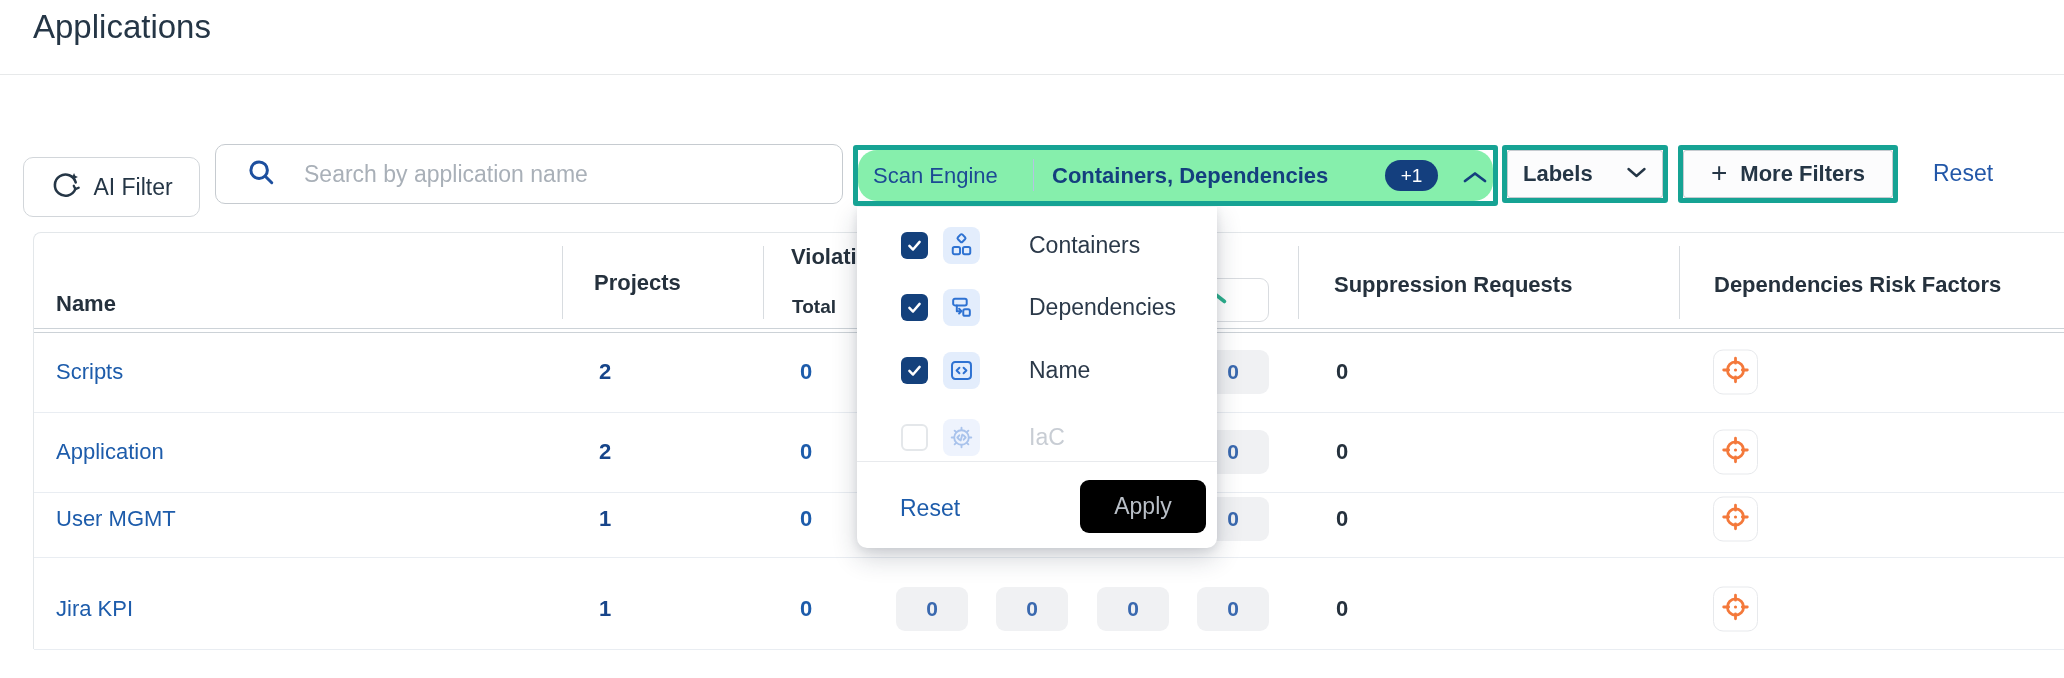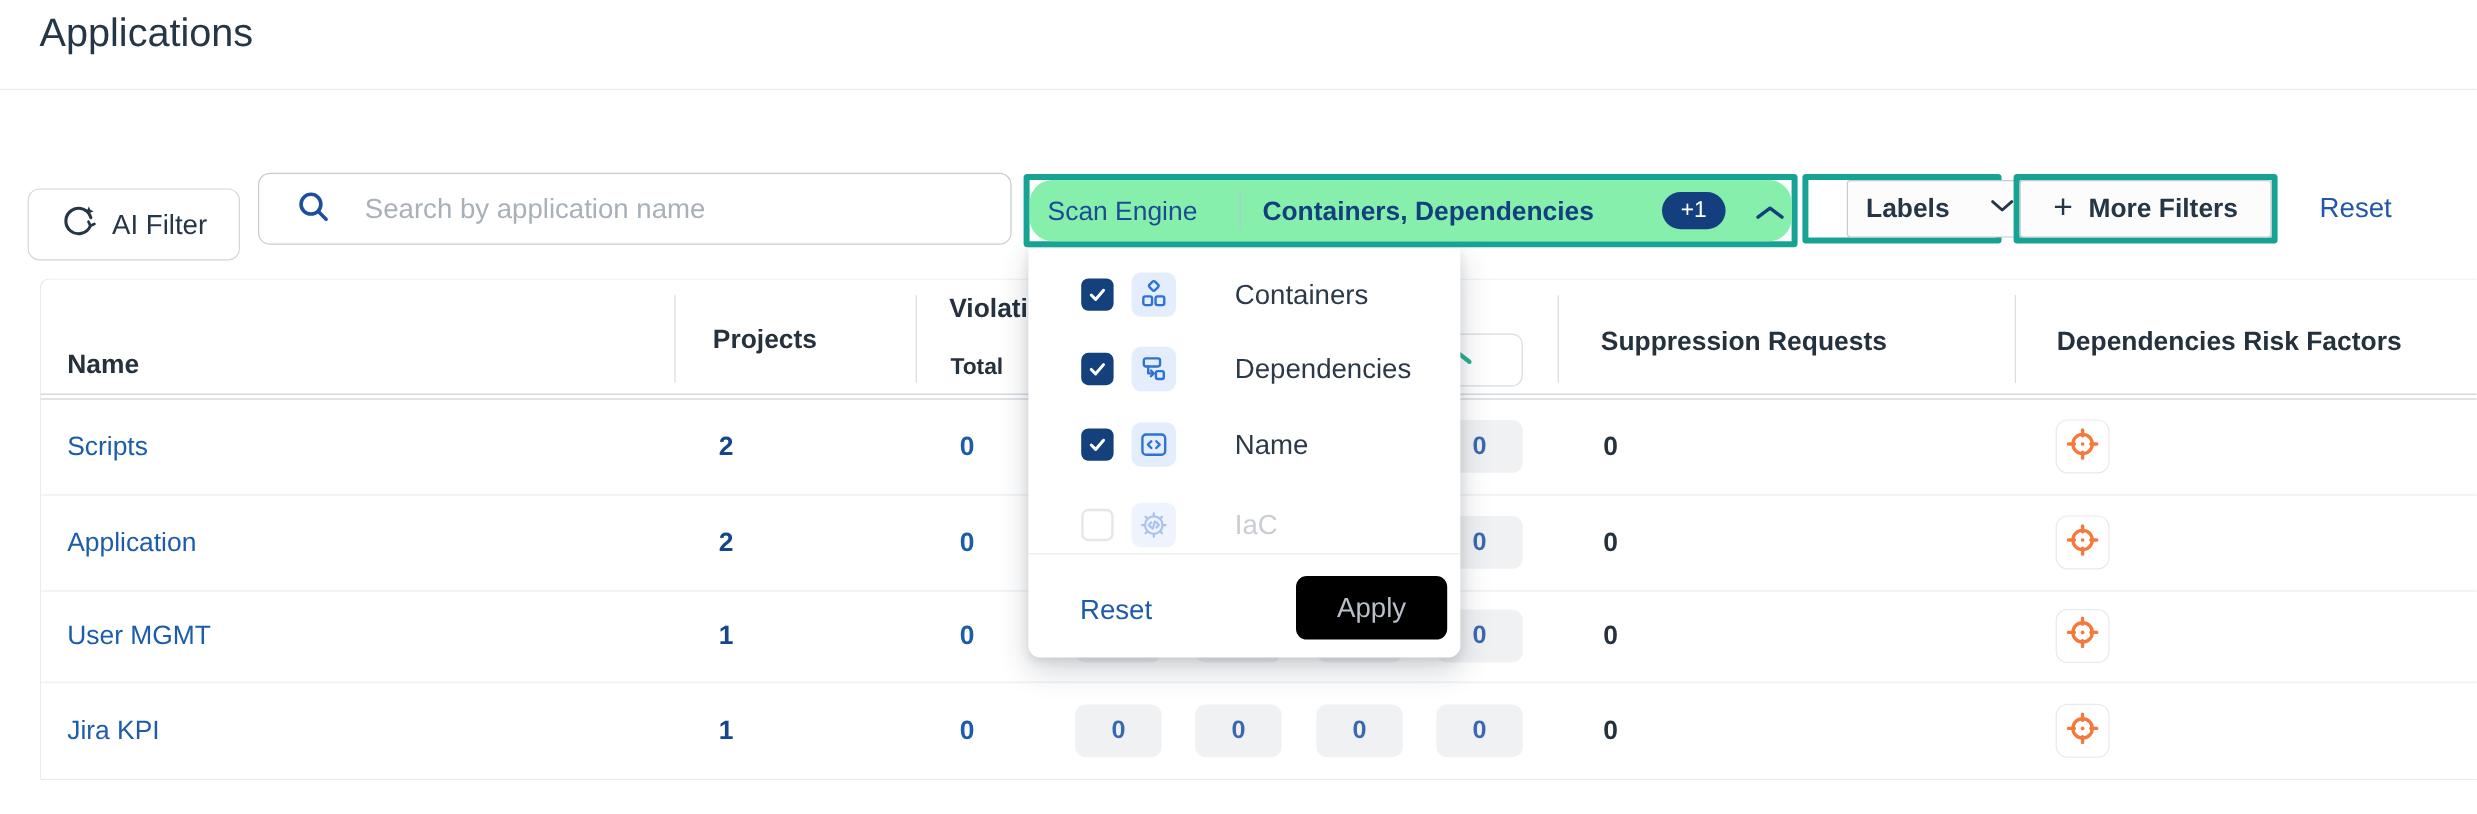--- a/index.html
+++ b/index.html
@@ -33,21 +33,21 @@
     position:absolute;left:527px;top:10px;width:53px;height:31px;border-radius:16px;background:#143f7e;
     color:#fff;font-size:19px;display:flex;align-items:center;justify-content:center;
   }
   .scan-btn .se-caret{position:absolute;left:603px;top:20px;}
 
   .labels-wrap{left:1502px;top:145px;width:166px;height:58px;}
   .inner-btn{
     position:relative;box-sizing:border-box;width:100%;height:100%;background:#fcfcfd;border:1px solid #c6cbd0;
     border-radius:3px;display:flex;align-items:center;cursor:pointer;
   }
-  .labels-btn{justify-content:space-between;padding:0 15px;margin-left:32px;}
+  .labels-btn{justify-content:space-between;padding:0 15px;}
   .labels-btn .lbl{font-size:22px;font-weight:600;color:#253646;}
   .mf-wrap{left:1678px;top:145px;width:220px;height:58px;}
   .mf-btn{justify-content:center;gap:13px;}
   .mf-btn .plus{font-size:28px;font-weight:400;color:#253646;line-height:1;margin-top:-3px;}
   .mf-btn .lbl{font-size:22px;font-weight:600;color:#253646;}
   .reset-link{position:absolute;left:1933px;top:160px;font-size:23px;color:#2257a8;cursor:pointer;}
 
   
   .table-card{
     position:absolute;left:33px;top:232px;width:2031px;height:417px;box-sizing:border-box;
@@ -220,21 +220,21 @@
           <div class="chip" style="left: 1163px;">0</div>
           <div class="cell cell-suppression">0</div>
           <div class="risk-box">
             <span><svg width="29" height="29" viewBox="0 0 28 28" fill="none" stroke="#f4793b" stroke-width="2.7" stroke-linecap="round">
                 <circle cx="14" cy="14" r="7.8"></circle>
                 <circle cx="14" cy="14" r="1.5" fill="#f4793b" stroke="none"></circle>
                 <path d="M14 2.6v4.8M14 20.6v4.8M2.6 14h4.8M20.6 14h4.8"></path>
               </svg></span>
           </div>
         </div>
-        <div class="trow" style="top: 258px; height: 77px;">
+        <div class="trow" style="top: 247px; height: 77px;">
           <div class="cell cell-name">User MGMT</div>
           <div class="cell cell-projects">1</div>
           <div class="cell cell-total">0</div>
           <div class="chip" style="left: 862px;">0</div>
           <div class="chip" style="left: 962px;">0</div>
           <div class="chip" style="left: 1063px;">0</div>
           <div class="chip" style="left: 1163px;">0</div>
           <div class="cell cell-suppression">0</div>
           <div class="risk-box">
             <span><svg width="29" height="29" viewBox="0 0 28 28" fill="none" stroke="#f4793b" stroke-width="2.7" stroke-linecap="round">

